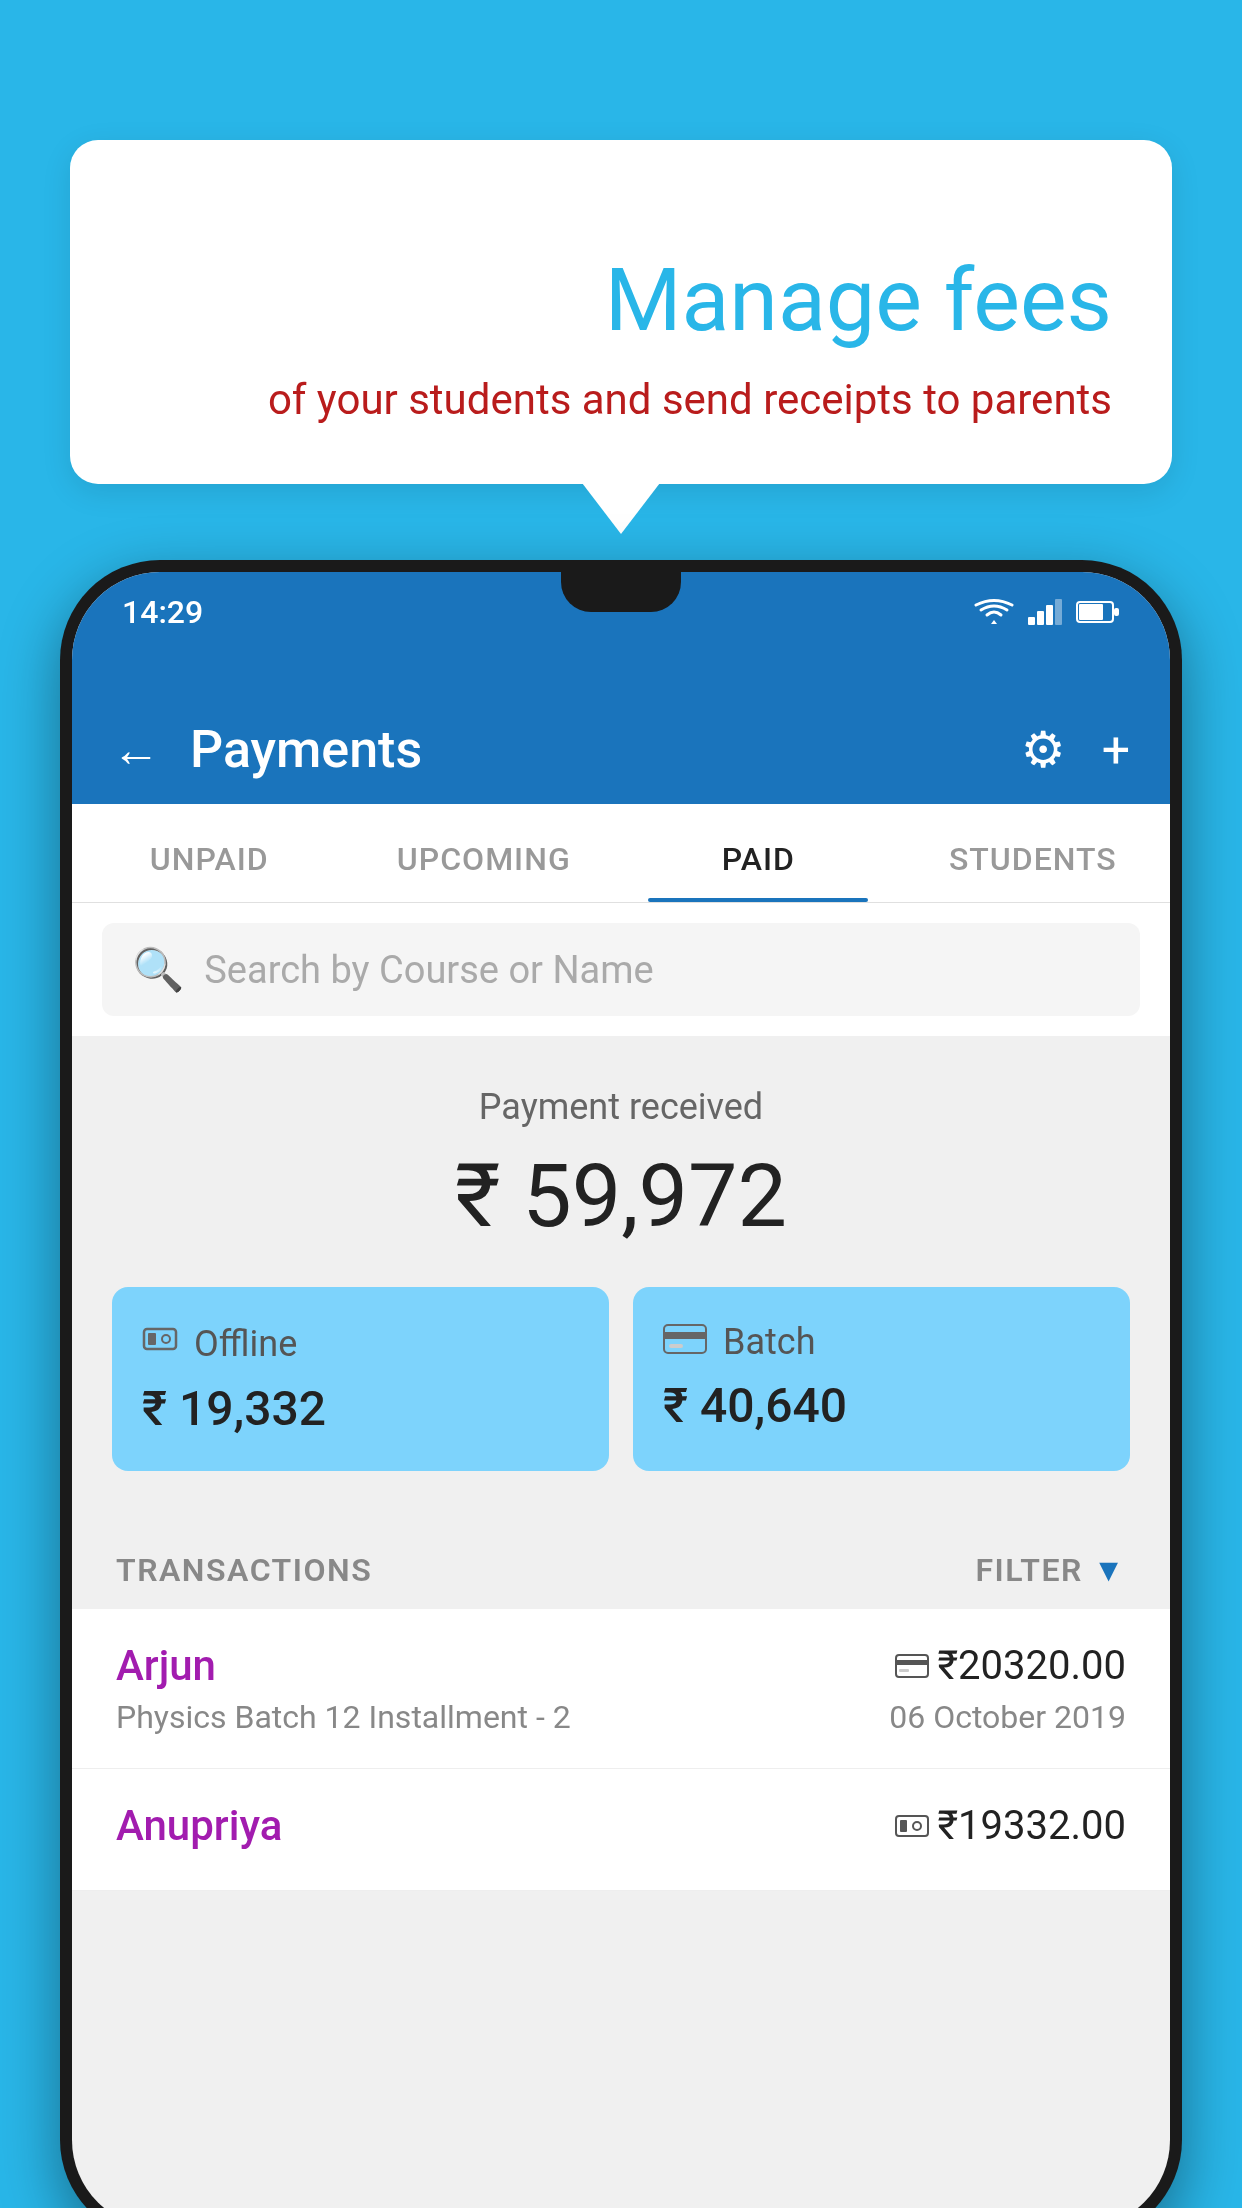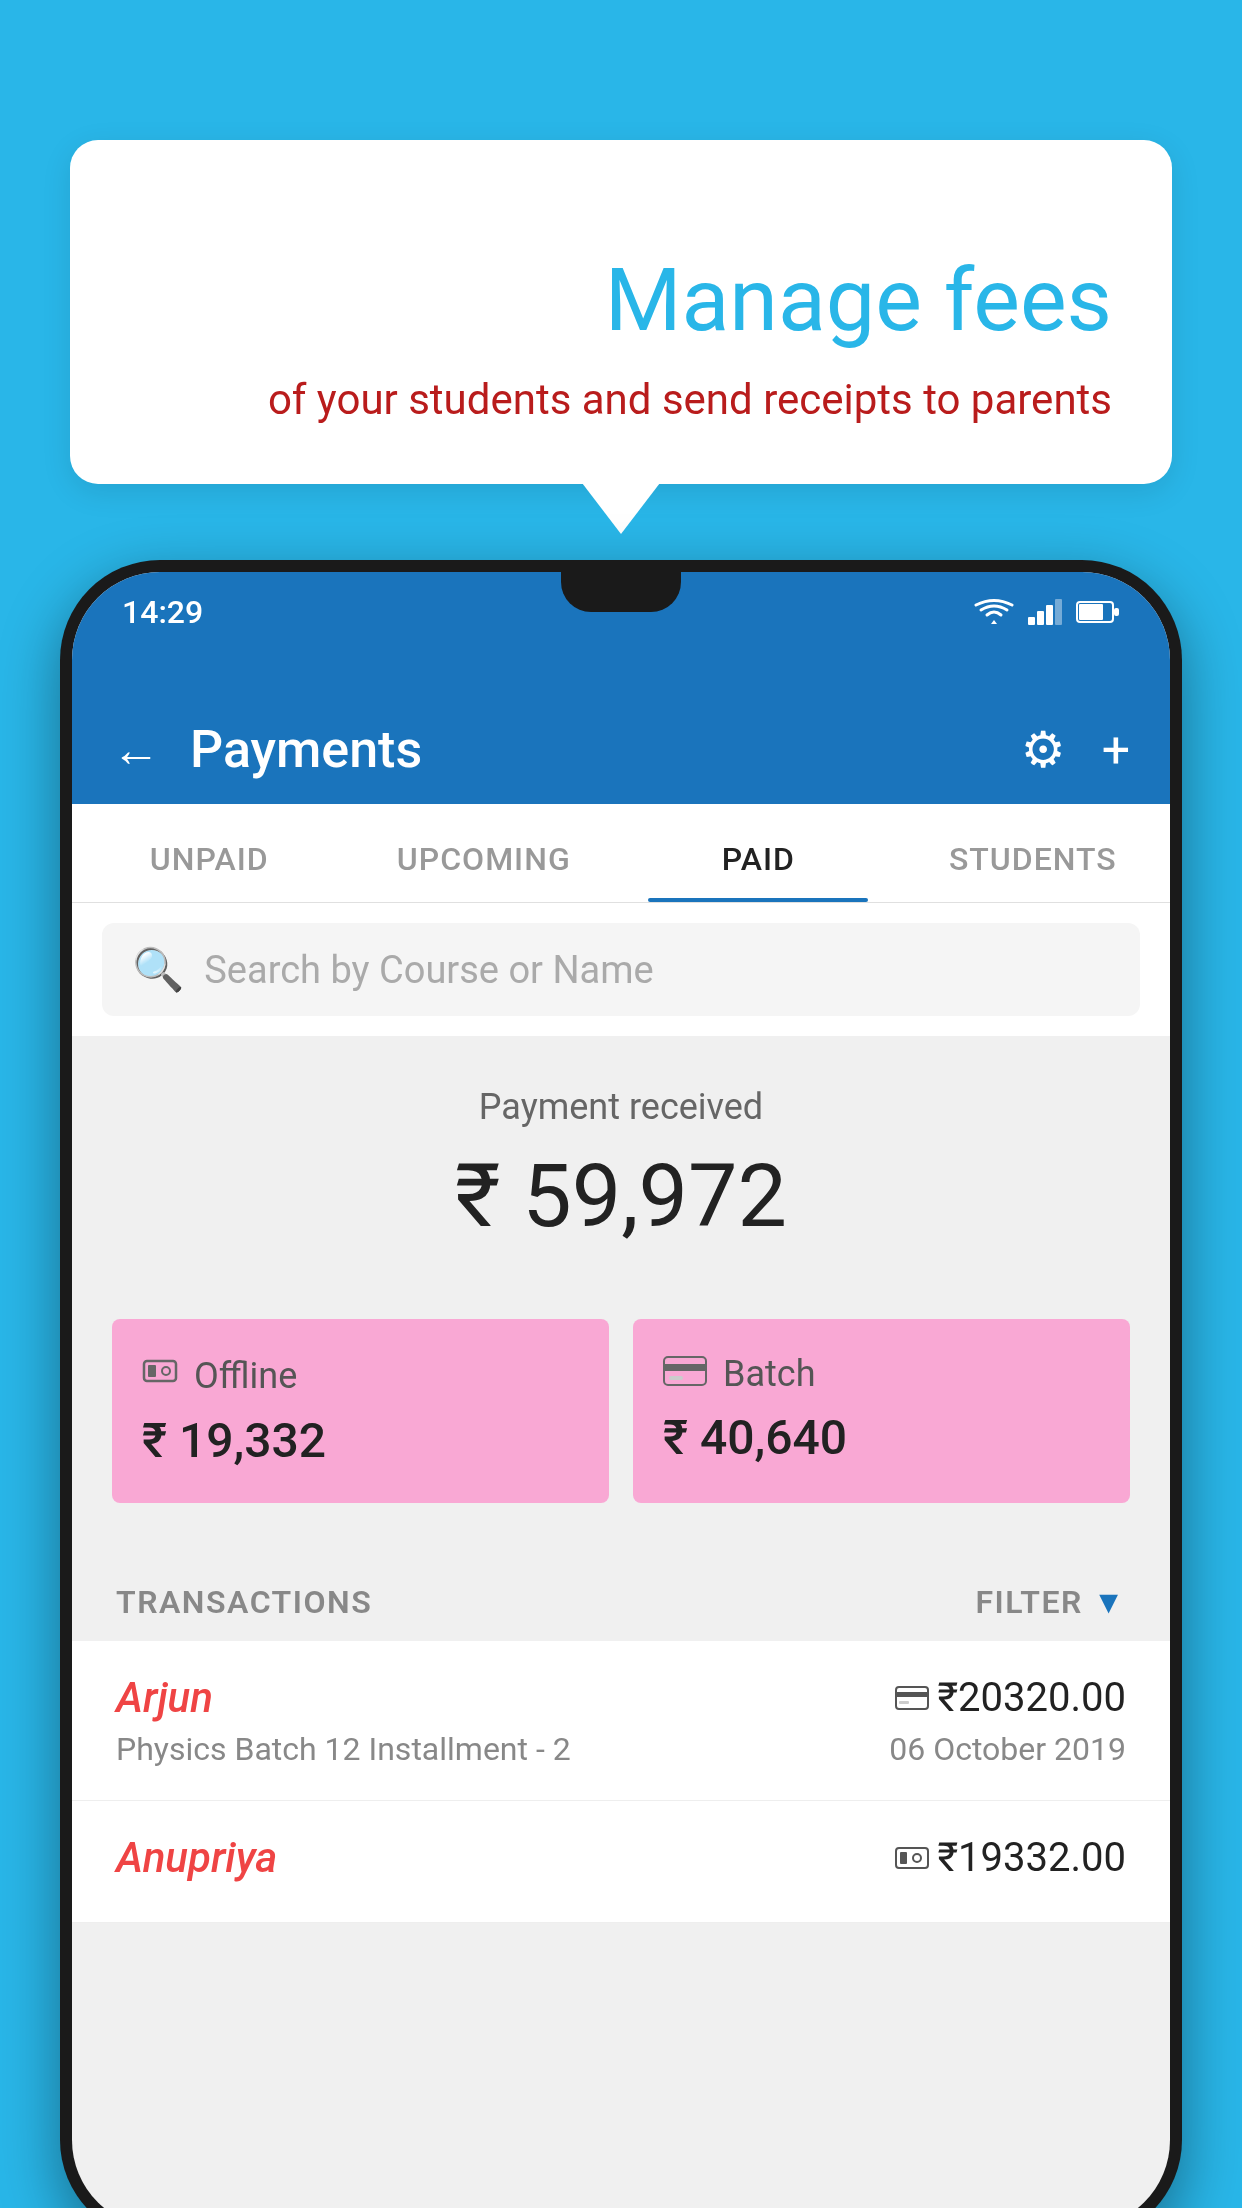--- a/index.html
+++ b/index.html
@@ -224,25 +224,24 @@
 
     .payment-cards {
       display: flex;
       gap: 24px;
       padding: 0 40px;
       margin-bottom: 10px;
     }
 
     .payment-card {
       flex: 1;
-      background: #f9a8d4;
-      border-radius: 8px;
+      background: #7dd3fc;
+      border-radius: 16px;
       padding: 34px 30px;
       text-align: left;
-      margin-top: 32px;
     }
 
     .card-header {
       display: flex;
       align-items: center;
       gap: 16px;
       margin-bottom: 14px;
     }
 
     .card-icon {
@@ -305,22 +304,21 @@
     .transaction-top {
       display: flex;
       justify-content: space-between;
       align-items: center;
       margin-bottom: 8px;
     }
 
     .student-name {
       font-size: 42px;
       font-weight: 500;
-      color: #ef4444;
-      font-style: italic;
+      color: #a21caf;
     }
 
     .transaction-amount {
       font-size: 40px;
       color: #222;
       display: flex;
       align-items: center;
       gap: 8px;
     }
 

